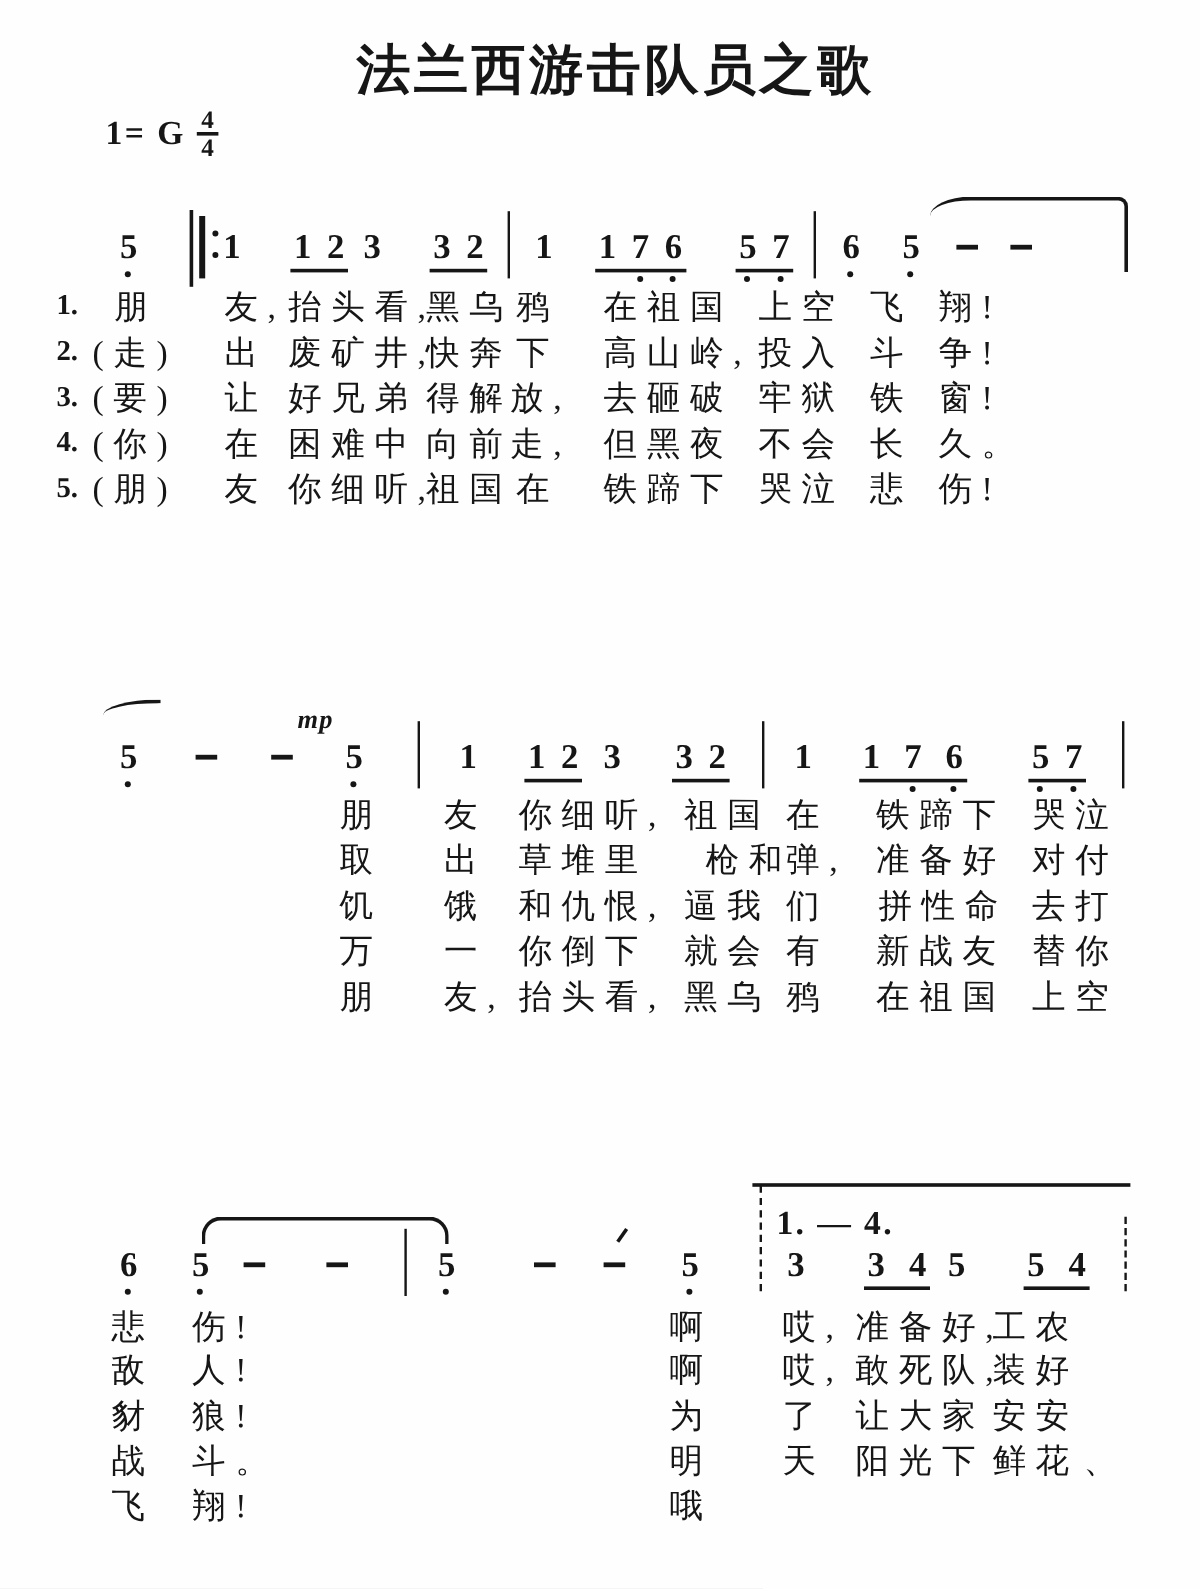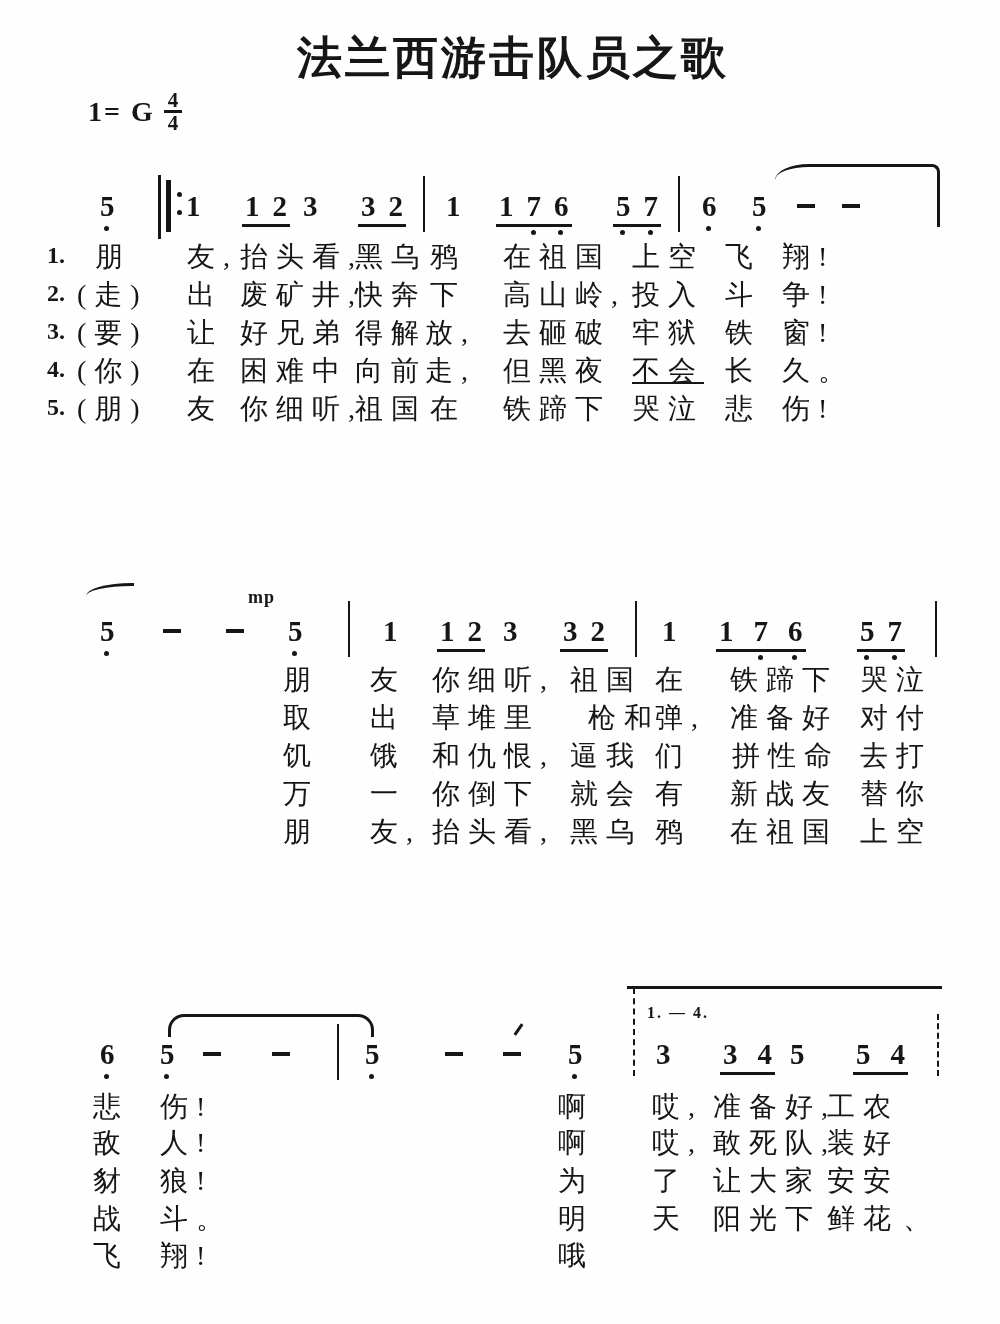--- a/index.html
+++ b/index.html
@@ -23,24 +23,24 @@
       border-radius:50%;background:#161616;}
   .note.u .ld{bottom:-14px;}
   .dash{position:absolute;width:18px;height:4px;background:#161616;}
   .bar{position:absolute;width:2px;background:#161616;}
   .dashbar{position:absolute;width:0;border-left:2px dashed #161616;}
   .tie-corner{position:absolute;border-top:3px solid #161616;border-right:3px solid #161616;
               border-top-left-radius:34px 16px;border-top-right-radius:8px;}
   .tie-flat{position:absolute;border-top:3px solid #161616;border-left:3px solid #161616;
             border-right:3px solid #161616;border-top-left-radius:16px;border-top-right-radius:16px;}
   .tie-arc{position:absolute;border-top:3px solid #161616;border-top-left-radius:46px 13px;}
-  .dyn{position:absolute;font-weight:bold;font-size:18px;letter-spacing:1px;}
+  .dyn{position:absolute;font-style:italic;font-weight:bold;font-size:22px;letter-spacing:1px;}
   .breath{position:absolute;width:13px;height:3px;background:#161616;transform:rotate(-55deg);}
   .volta-line{position:absolute;height:3px;background:#161616;}
-  .volta-label{position:absolute;font-weight:bold;font-size:16px;letter-spacing:2px;white-space:nowrap;}
+  .volta-label{position:absolute;font-weight:bold;font-size:28px;letter-spacing:2px;white-space:nowrap;}
   .rp1{position:absolute;left:0;top:-3px;width:3px;height:64px;background:#161616;}
   .rp2{position:absolute;left:8px;top:2px;width:5px;height:52px;background:#161616;}
   .rpd{position:absolute;left:19px;width:5px;height:5px;border-radius:50%;background:#161616;}
   
   .lyric{position:absolute;font-size:28px;letter-spacing:8px;white-space:nowrap;line-height:1.1;}
   .lyric.num{font-size:24px;letter-spacing:0;font-weight:600;}
   .watermark{font-family:"Liberation Sans","DejaVu Sans",sans-serif;font-size:29px;
              color:#9b9b9b;letter-spacing:1px;white-space:nowrap;}
 </style>
 </head>
@@ -210,21 +210,21 @@
     <div class="lyric" style="position: absolute; left: 632px; top: 318px;">牢狱</div>
     <div class="lyric" style="position: absolute; left: 725px; top: 318px;">铁</div>
     <div class="lyric" style="position: absolute; left: 782px; top: 318px;">窗!</div>
     <div class="lyric num" style="position: absolute; left: 47px; top: 356px;">4.</div>
     <div class="lyric" style="position: absolute; left: 77px; top: 356px;">(你)</div>
     <div class="lyric" style="position: absolute; left: 187px; top: 356px;">在</div>
     <div class="lyric" style="position: absolute; left: 240px; top: 356px;">困难中</div>
     <div class="lyric" style="position: absolute; left: 355px; top: 356px;">向前</div>
     <div class="lyric" style="position: absolute; left: 425px; top: 356px;">走,</div>
     <div class="lyric" style="position: absolute; left: 503px; top: 356px;">但黑夜</div>
-    <div class="lyric" style="position: absolute; left: 632px; top: 356px; text-decoration: underline;">不会</div>
+    <div class="lyric" style="position: absolute; left: 632px; top: 356px;">不会</div>
     <div class="lyric" style="position: absolute; left: 725px; top: 356px;">长</div>
     <div class="lyric" style="position: absolute; left: 782px; top: 356px;">久。</div>
     <div class="lyric num" style="position: absolute; left: 47px; top: 394px;">5.</div>
     <div class="lyric" style="position: absolute; left: 77px; top: 394px;">(朋)</div>
     <div class="lyric" style="position: absolute; left: 187px; top: 394px;">友</div>
     <div class="lyric" style="position: absolute; left: 240px; top: 394px;">你细听,</div>
     <div class="lyric" style="position: absolute; left: 355px; top: 394px;">祖国</div>
     <div class="lyric" style="position: absolute; left: 430px; top: 394px;">在</div>
     <div class="lyric" style="position: absolute; left: 503px; top: 394px;">铁蹄下</div>
     <div class="lyric" style="position: absolute; left: 632px; top: 394px;">哭泣</div>

